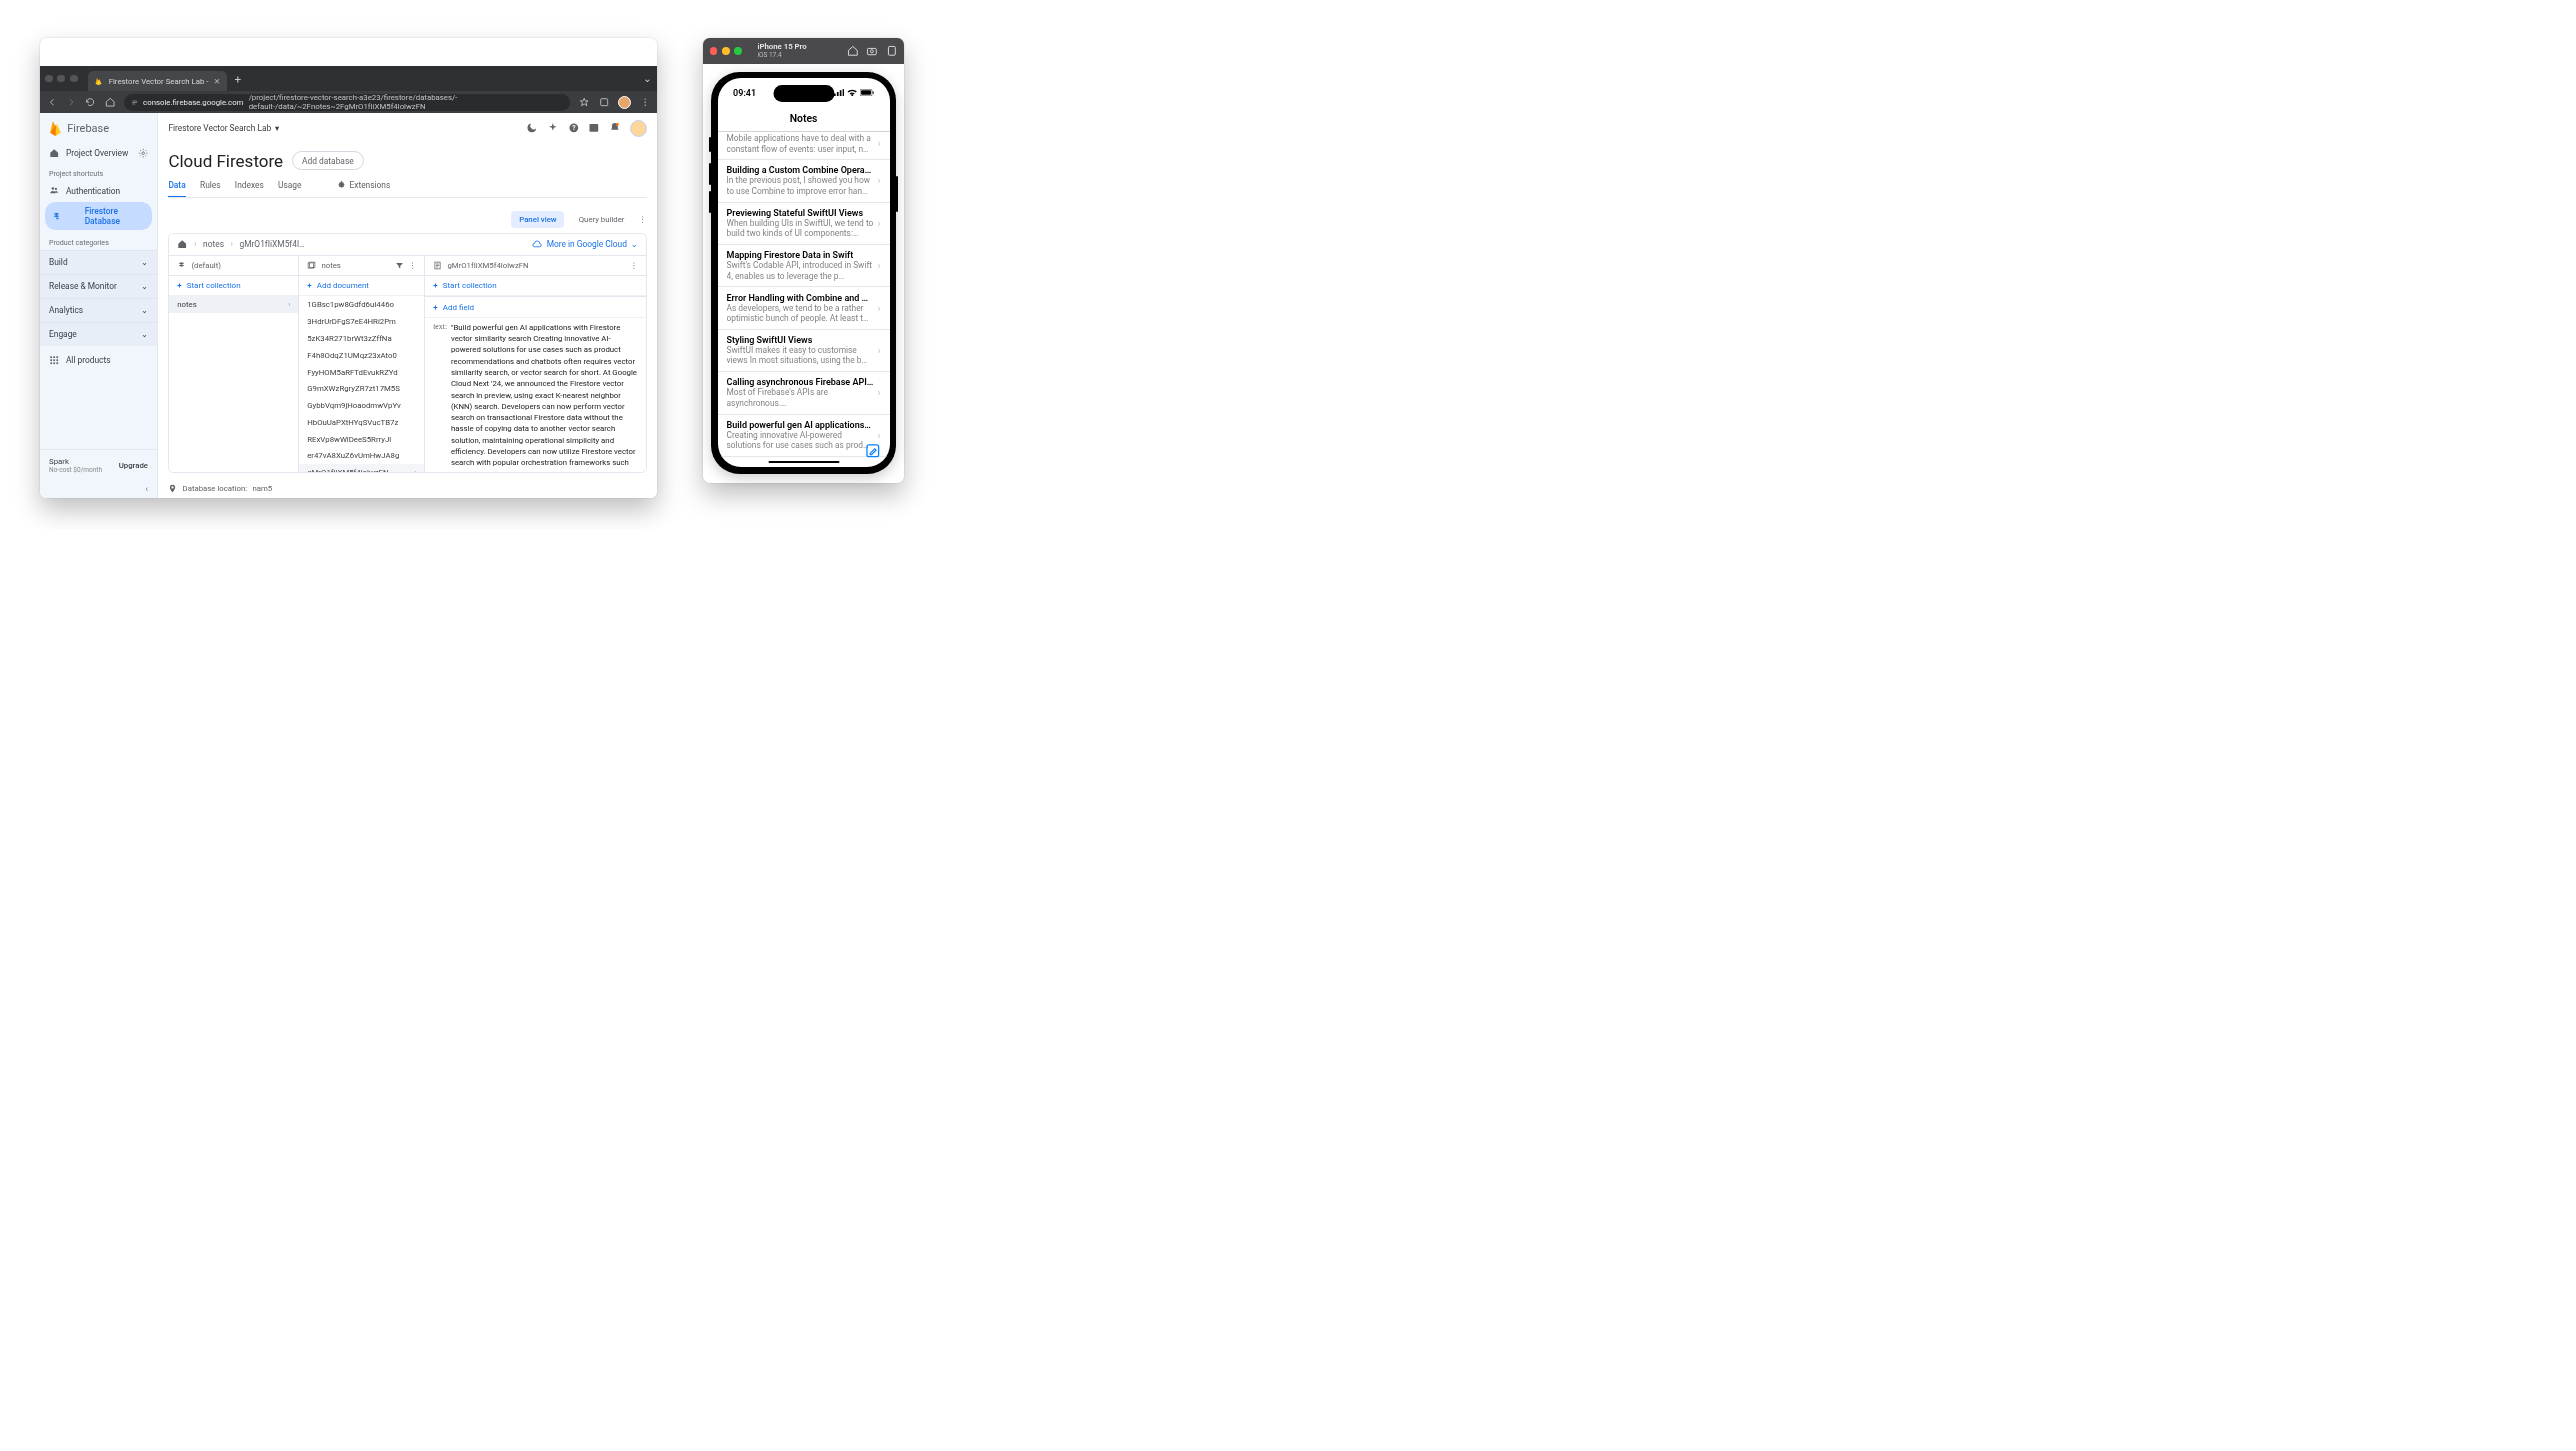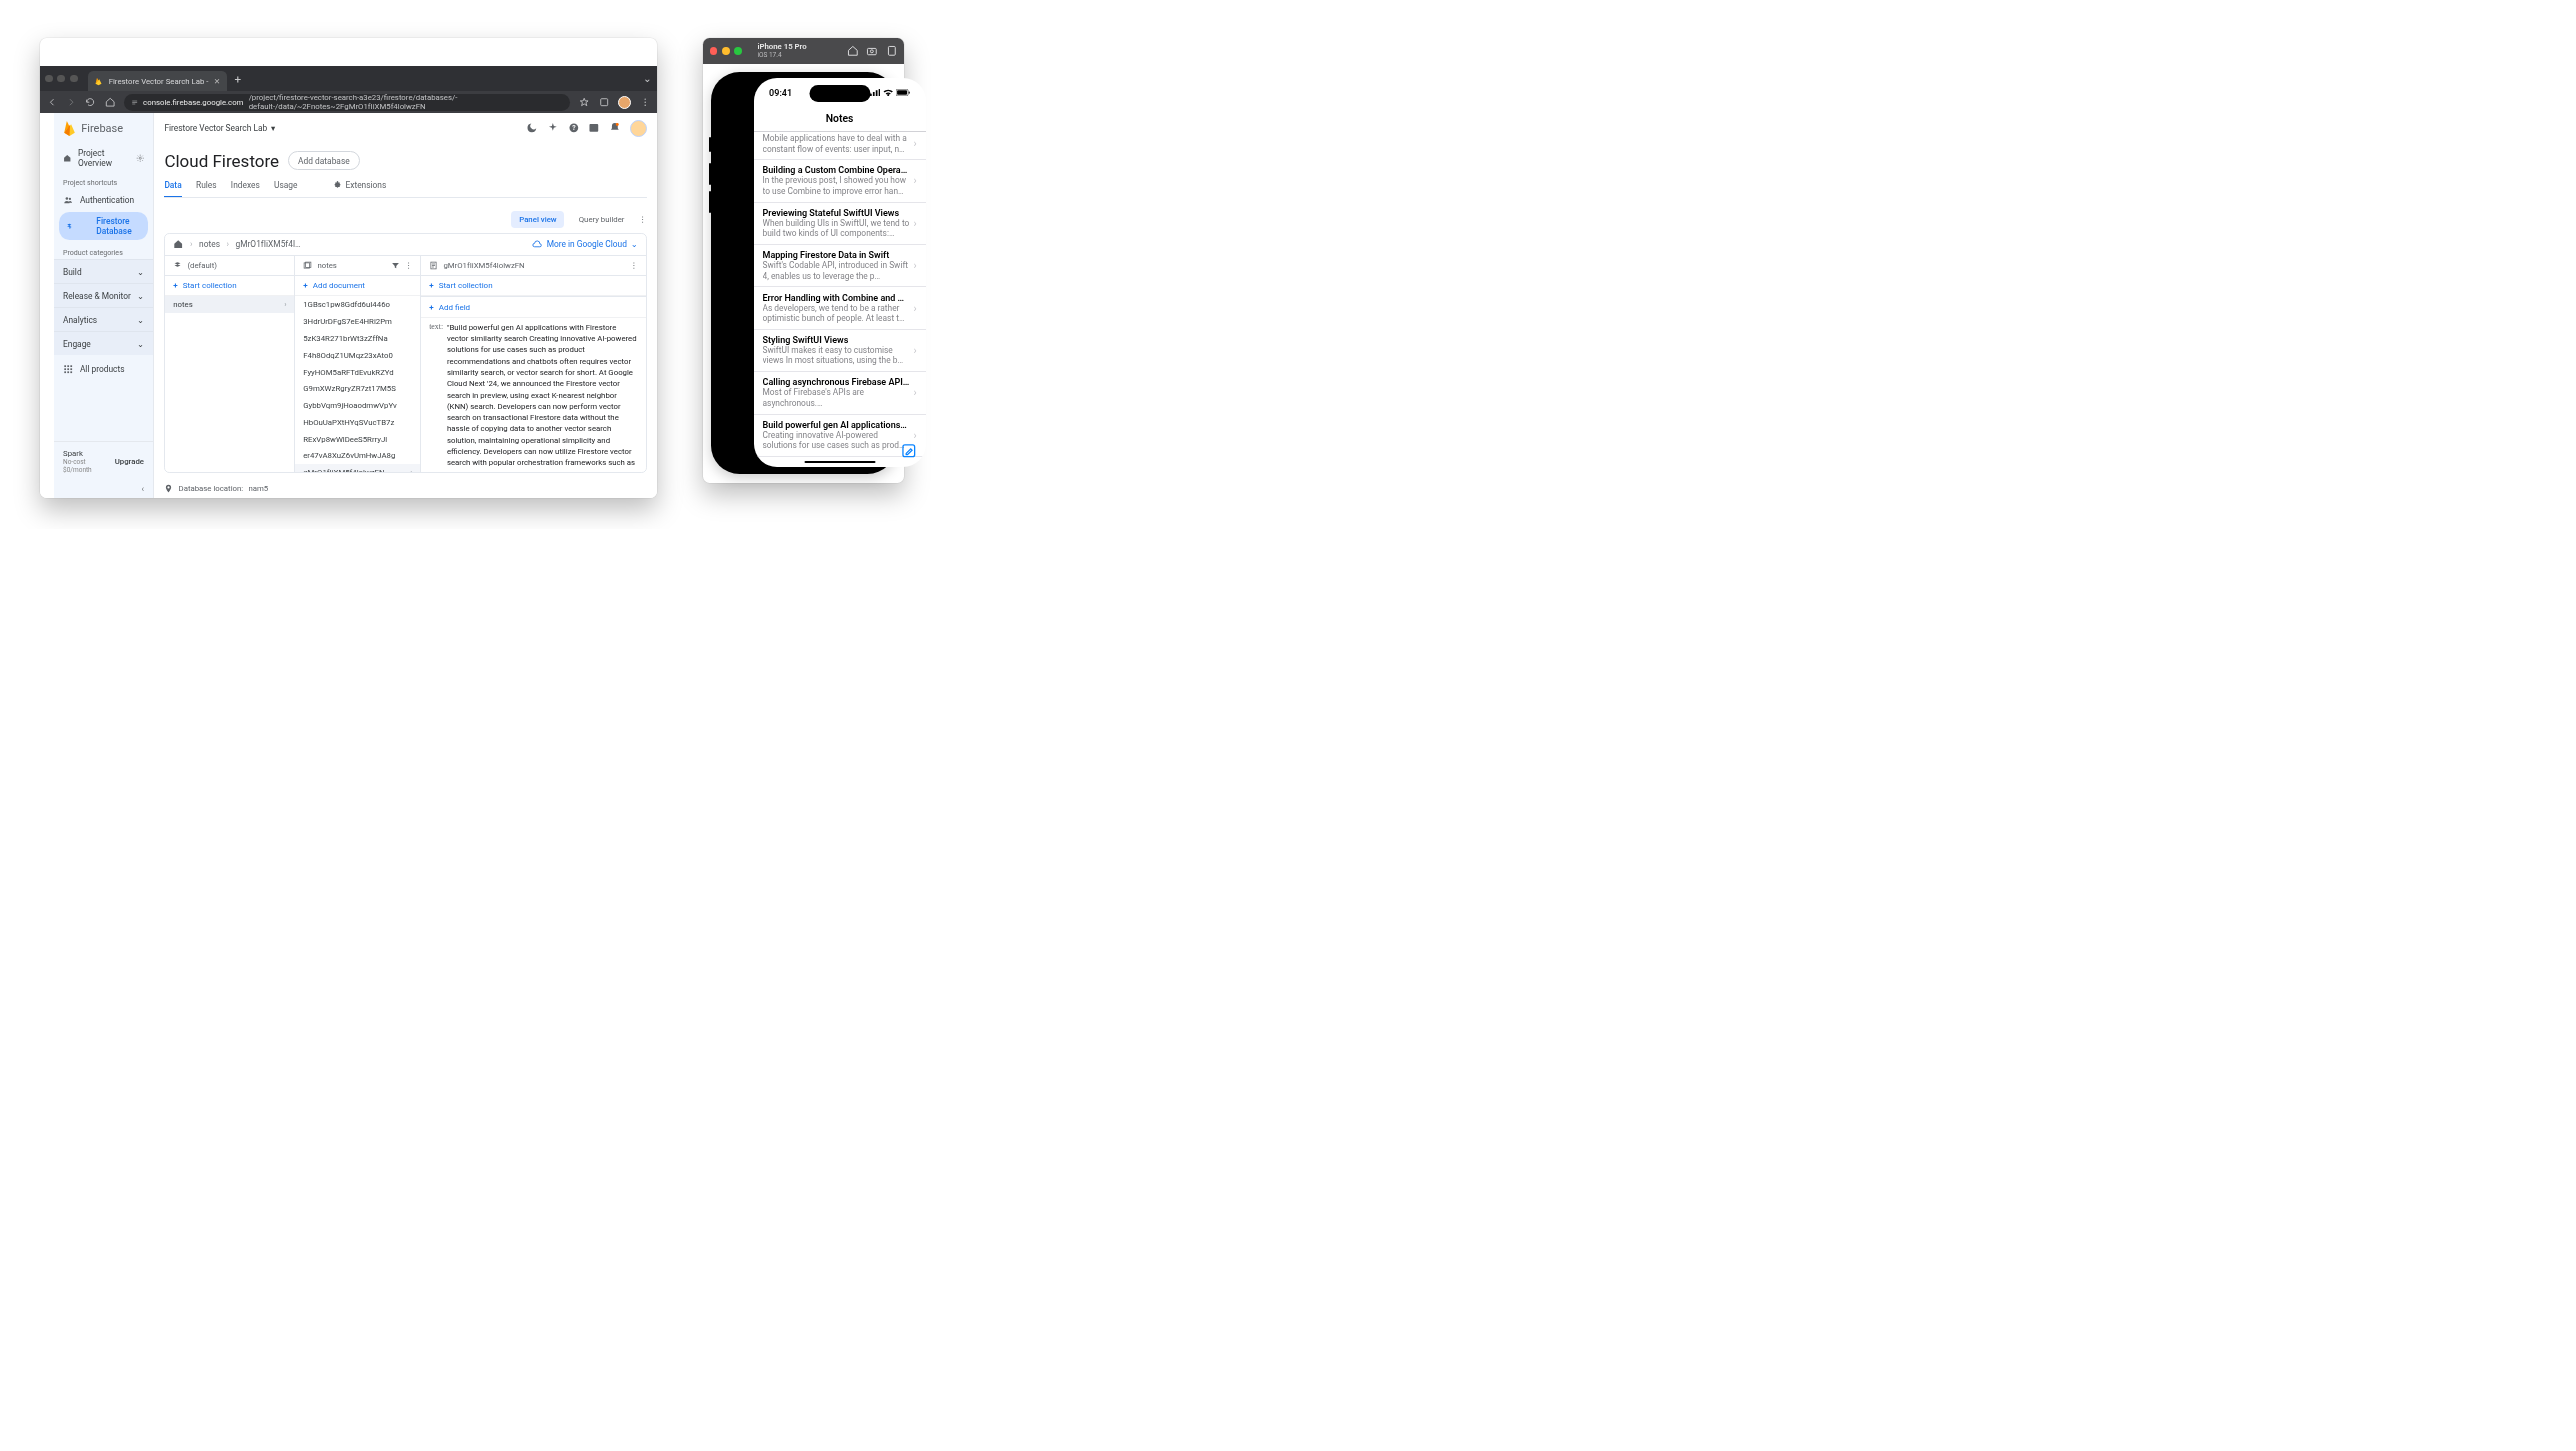--- a/index.html
+++ b/index.html
@@ -19,21 +19,21 @@
 
   .chrome-urlbar { background: #3c3d41; height: 22px; display: flex; align-items: center; padding: 0 6.5px; gap: 9px; color: #c8c9cb; }
   .nav-icons { display: flex; gap: 9px; align-items: center; }
   .nav-icons svg, .url-actions svg { width: 10.4px; height: 10.4px; }
   .url-chip { flex: 1; background: #2a2b2e; border-radius: 10.4px; height: 17px; display: flex; align-items: center; padding: 0 6.5px; gap: 5.2px; color: #c3c4c6; font-size: 7.8px; overflow: hidden; }
   .url-chip .host { color: #eaeaea; }
   .url-actions { display: flex; gap: 9px; align-items: center; }
   .avatar-sm { width: 13px; height: 13px; border-radius: 50%; background: #e7a66a; border: 1.3px solid #fff; }
 
   .firebase-app { flex: 1; display: flex; min-height: 0; background: #fff; }
-  .fb-sidebar { width: 100px; background: #f1f6fd; border-right: 0.6px solid #e4e8ee; display: flex; flex-direction: column; font-size: 8.4px; color: #3c4043; margin-left: 14px; }
+  .fb-sidebar { width: 118px; background: #f1f6fd; border-right: 0.6px solid #e4e8ee; display: flex; flex-direction: column; font-size: 8.4px; color: #3c4043; }
   .fb-logo-row { height: 31px; display: flex; align-items: center; padding: 0 9px; gap: 5.2px; font-size: 11px; color: #5f6368; }
   .fb-overview { display: flex; align-items: center; padding: 3.9px 9px; gap: 6.5px; color: #3c4043; }
   .fb-overview .gear { margin-left: auto; color: #6a6c6f; }
   .fb-section-label { font-size: 7.1px; color: #6a6c6f; padding: 6.5px 9px 2.6px; }
   .fb-item { display: flex; align-items: center; gap: 6.5px; padding: 5.2px 9px; color: #3c4043; }
   .fb-item.active { background: #c5dbff; color: #1a73e8; border-radius: 10.4px; margin: 1.3px 5.2px; padding: 3.9px 6.5px; font-weight: 500; gap: 24px; }
   .fb-cat { display: flex; align-items: center; justify-content: space-between; padding: 6.5px 9px; color: #3c4043; background: #e8eef8; border-top: 0.6px solid #dfe5ee; font-size: 8.4px; }
   .fb-cat:first-of-type { border-top: none; }
   .fb-allprod { display: flex; align-items: center; gap: 6.5px; padding: 9px; color: #3c4043; }
   .fb-foot { margin-top: auto; border-top: 0.6px solid #e4e8ee; padding: 6.5px 9px; display: flex; align-items: center; justify-content: space-between; font-size: 7.8px; }
@@ -96,21 +96,21 @@
   .sim-title .s { font-size: 6.5px; color: #bdbdbf; }
   .sim-tb-sp { flex: 1; }
   .sim-tb-ico { display: flex; gap: 7.8px; color: #dcdcde; }
 
   .phone { margin: 7.8px auto 9px; width: 185px; height: 402px; background: #000; border-radius: 28.5px; padding: 6.5px; position: relative; box-shadow: 0 3.9px 13px rgba(0,0,0,0.2); }
   .phone-btn { position: absolute; background: #000; border-radius: 1.3px; }
   .phone-btn.v1 { left: -1.9px; top: 91px; width: 1.9px; height: 22px; }
   .phone-btn.v2 { left: -1.9px; top: 119px; width: 1.9px; height: 22px; }
   .phone-btn.sil { left: -1.9px; top: 65px; width: 1.9px; height: 15.6px; }
   .phone-btn.pw { right: -1.9px; top: 104px; width: 1.9px; height: 36px; }
-  .screen { background: #fff; border-radius: 23px; width: 100%; height: 100%; overflow: hidden; display: flex; flex-direction: column; position: relative; margin-left: 36px; }
+  .screen { background: #fff; border-radius: 23px; width: 100%; height: 100%; overflow: hidden; display: flex; flex-direction: column; position: relative; }
   .island { position: absolute; top: 6.5px; left: 50%; transform: translateX(-50%); width: 61px; height: 17px; background: #000; border-radius: 9px; z-index: 2; }
   .status { height: 28.5px; display: flex; align-items: center; justify-content: space-between; padding: 0 15.6px; font-size: 9px; font-weight: 600; }
   .status .icons { display: flex; gap: 2.6px; align-items: center; }
   .navbar { height: 25px; display: flex; align-items: center; justify-content: center; border-bottom: 0.3px solid #d1d1d6; font-size: 10.4px; font-weight: 600; position: relative; }
   .notes-list { flex: 1; overflow: hidden; }
   .note { padding: 5.2px 9px; border-bottom: 0.3px solid #e5e5ea; display: flex; align-items: flex-start; gap: 3.9px; }
   .note-body { flex: 1; min-width: 0; }
   .note-title { font-size: 9px; font-weight: 600; color: #000; white-space: nowrap; overflow: hidden; text-overflow: ellipsis; }
   .note-sub { font-size: 8.4px; color: #3c3c43; opacity: 0.65; line-height: 1.25; display: -webkit-box; -webkit-line-clamp: 2; -webkit-box-orient: vertical; overflow: hidden; }
   .note .chv { color: #c7c7cc; align-self: center; }

